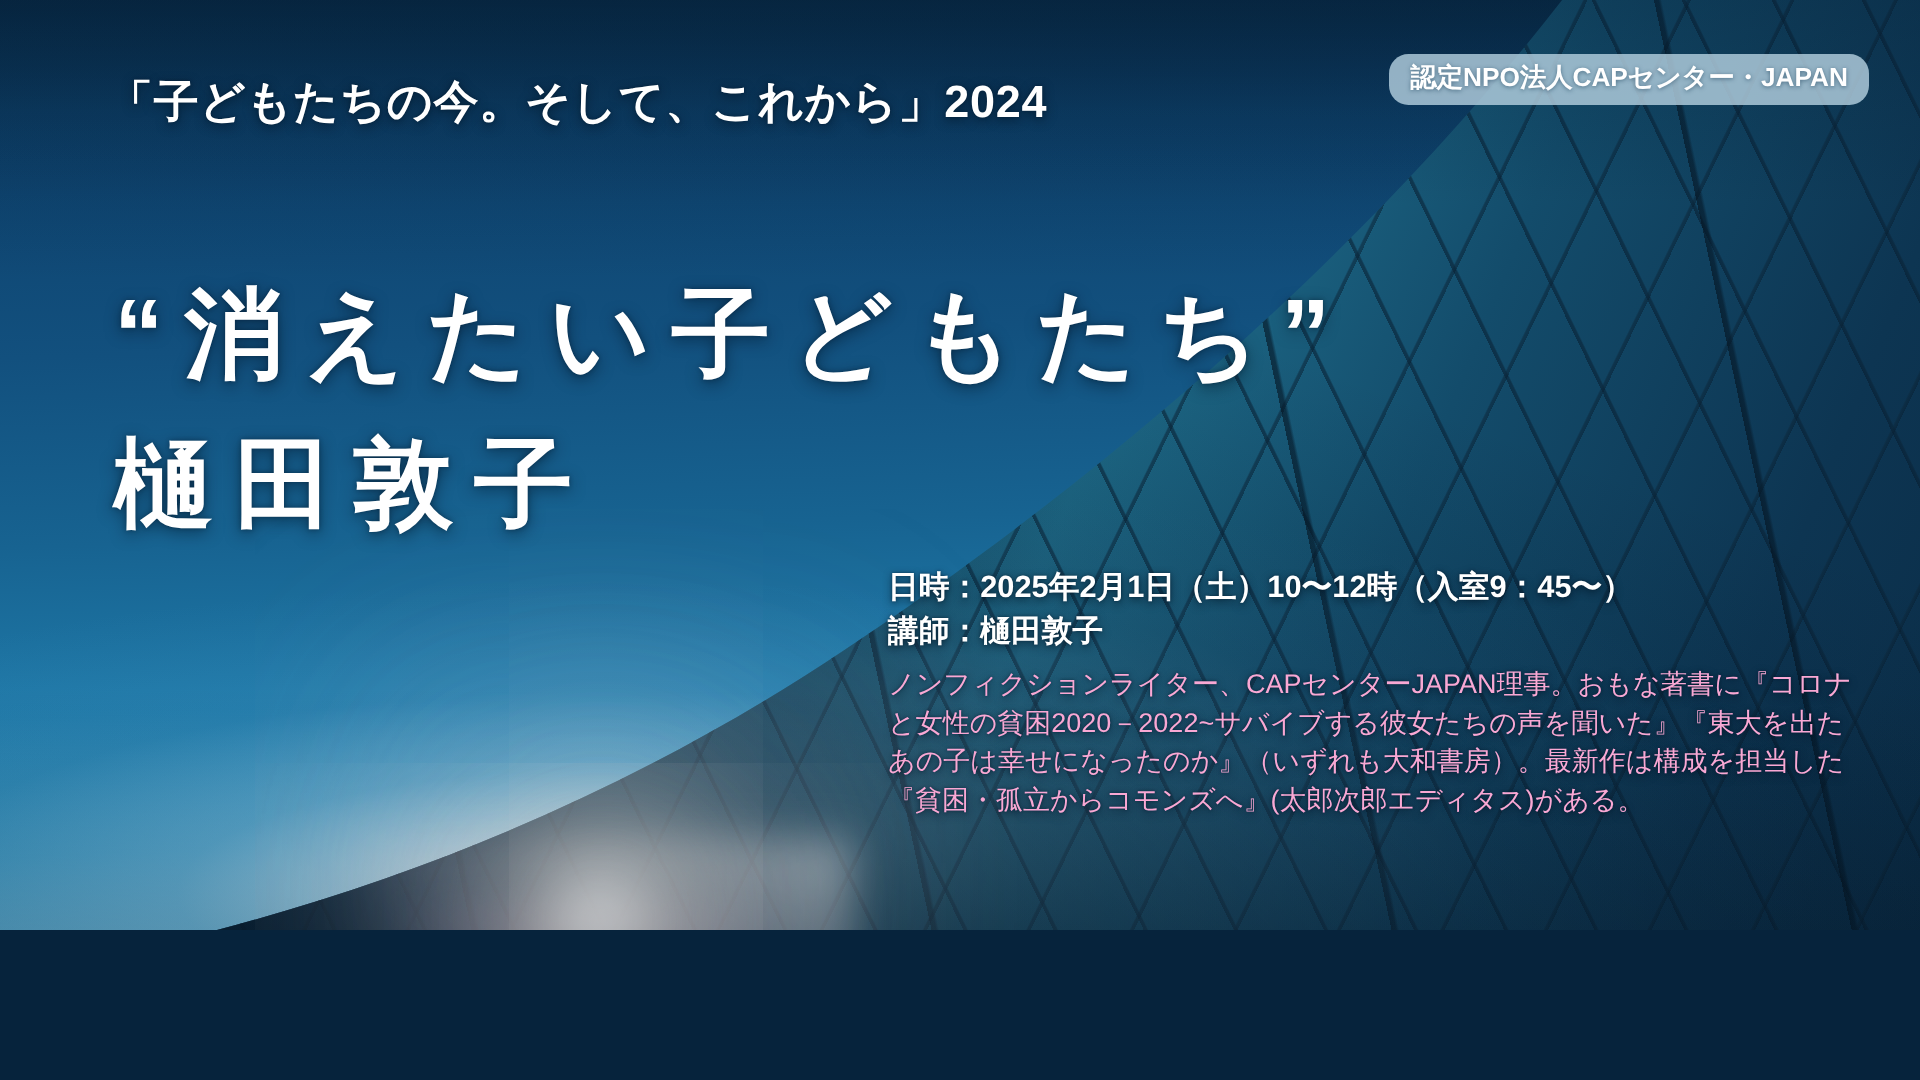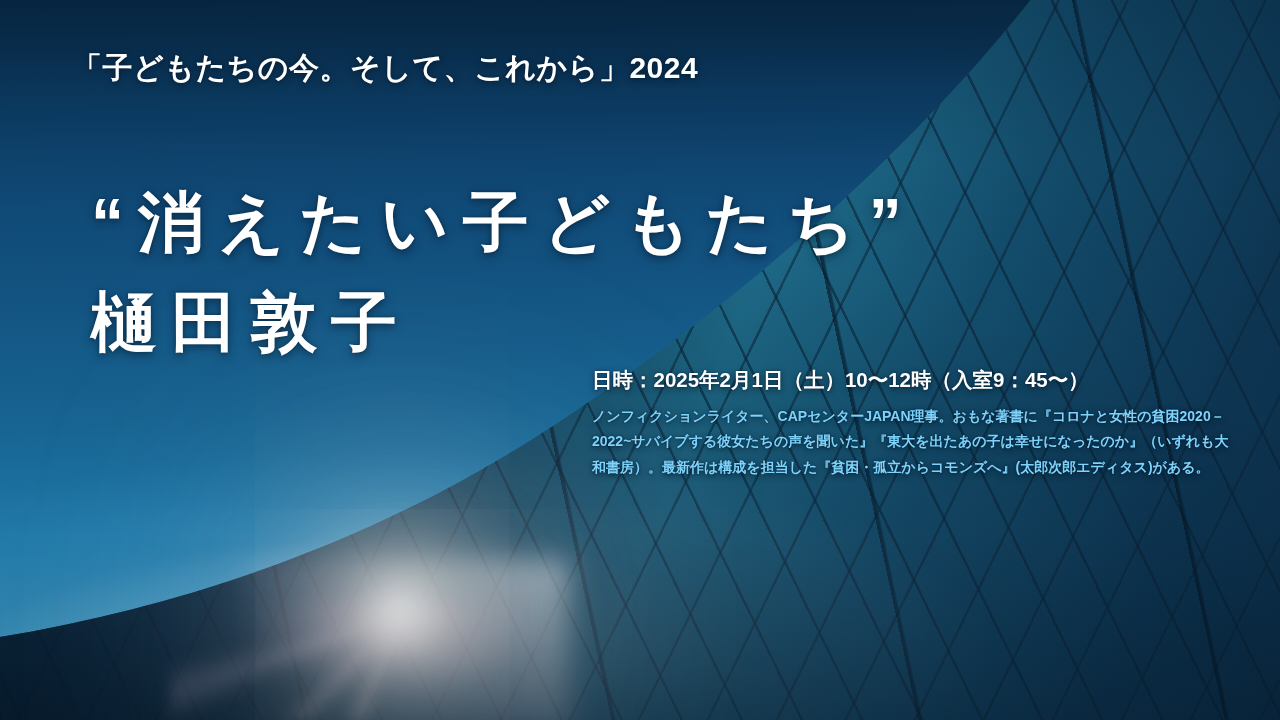--- a/index.html
+++ b/index.html
@@ -7,21 +7,21 @@
 
   html, body {
     width:1280px; height:720px;
     overflow:hidden;
     background:#06233c;
     font-family:"Liberation Sans","DejaVu Sans",sans-serif;
   }
 
   #poster {
     position:relative;
-    width:1280px; height:720px;
+    width:1280px; height:620px;
     overflow:hidden;
     isolation:isolate;
   }
 
   
 
   
   .sky {
     position:absolute; inset:0;
     background:
@@ -239,43 +239,42 @@
   .headline {
     position:absolute;
     left:76px; top:172px;
     font-size:66px;
     font-weight:bold;
     color:#ffffff;
     line-height:1.52;
     letter-spacing:14px;
     white-space:nowrap;
     text-shadow:0 3px 10px rgba(3,22,40,0.55), 0 0 3px rgba(3,22,40,0.45);
-    margin-left:15px;
   }
   .headline .l2 { display:block; }
 
   
   .details {
     position:absolute;
-    left:592px; top:366px;
+    left:592px; top:378px;
     width:660px;
   }
   .details .row {
     font-size:20.5px;
     font-weight:bold;
     color:#ffffff;
     line-height:28.5px;
     white-space:nowrap;
     text-shadow:0 2px 6px rgba(3,20,36,0.70), 0 0 2px rgba(3,20,36,0.55);
   }
   .bio {
     margin-top:9px;
-    font-size:14px;
-    font-weight:bold;
-    color:#7dd3fc;
+    font-size:18px;
+    font-weight:normal;
+    color:#f9a8d4;
     line-height:25.5px;
     width:646px;
     text-shadow:0 2px 6px rgba(3,20,36,0.75), 0 0 2px rgba(3,20,36,0.6);
   }
 </style>
 </head>
 <body>
 
 <div id="poster">
 
@@ -296,26 +295,28 @@
   <div class="sun-warm"></div>
   <div class="sun-core"></div>
 
   <div class="grade"></div>
 
   <div class="content">
 
     <div class="eyebrow">「子どもたちの今。そして、これから」2024</div>
 
     <div class="badges">
+      <div class="badge">認定NPO法人CAPセンター・JAPAN</div>
     </div>
 
     <div class="headline">
       <span class="l1">“消えたい子どもたち”</span>
       <span class="l2">樋田敦子</span>
     </div>
 
     <div class="details">
       <div class="row">日時：2025年2月1日（土）10〜12時（入室9：45〜）</div>
+      <div class="row">講師：樋田敦子</div>
       <div class="bio">ノンフィクションライター、CAPセンターJAPAN理事。おもな著書に『コロナと女性の貧困2020－2022~サバイブする彼女たちの声を聞いた』『東大を出たあの子は幸せになったのか』（いずれも大和書房）。最新作は構成を担当した『貧困・孤立からコモンズへ』(太郎次郎エディタス)がある。</div>
     </div>
 
   </div>
 </div>
 
 </body></html>

